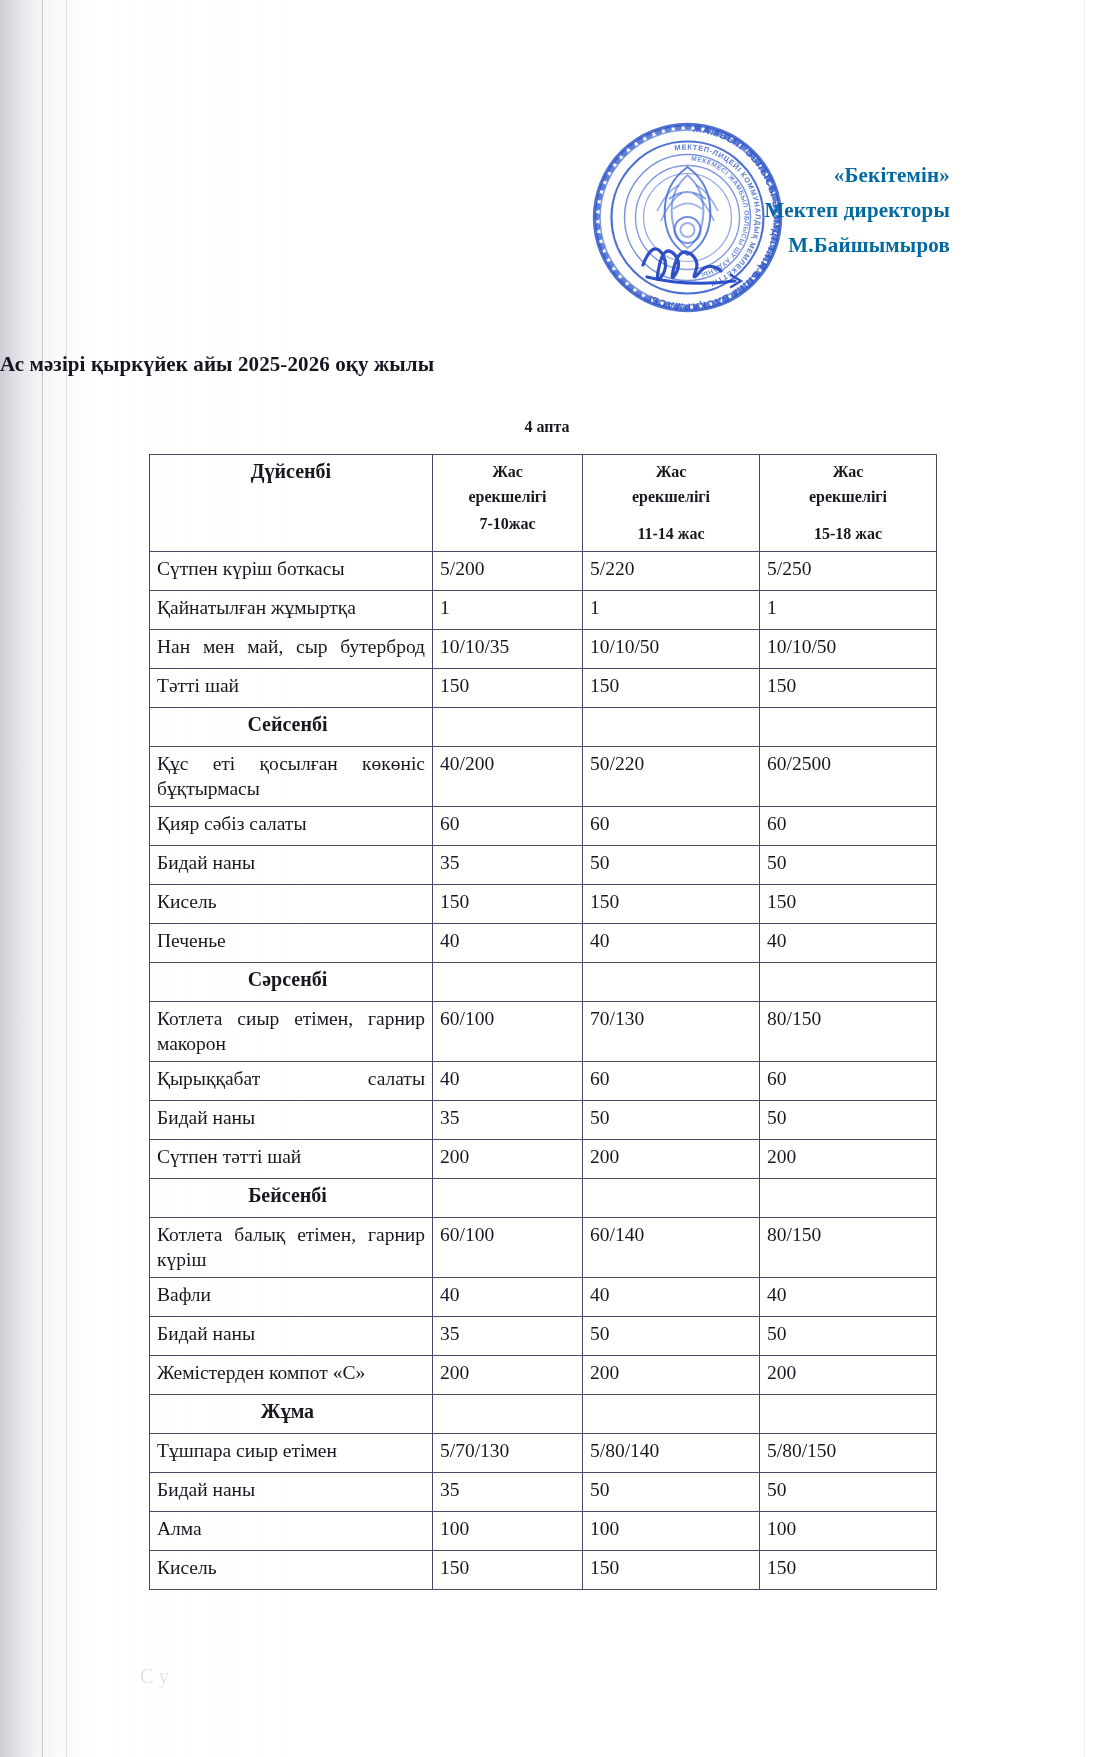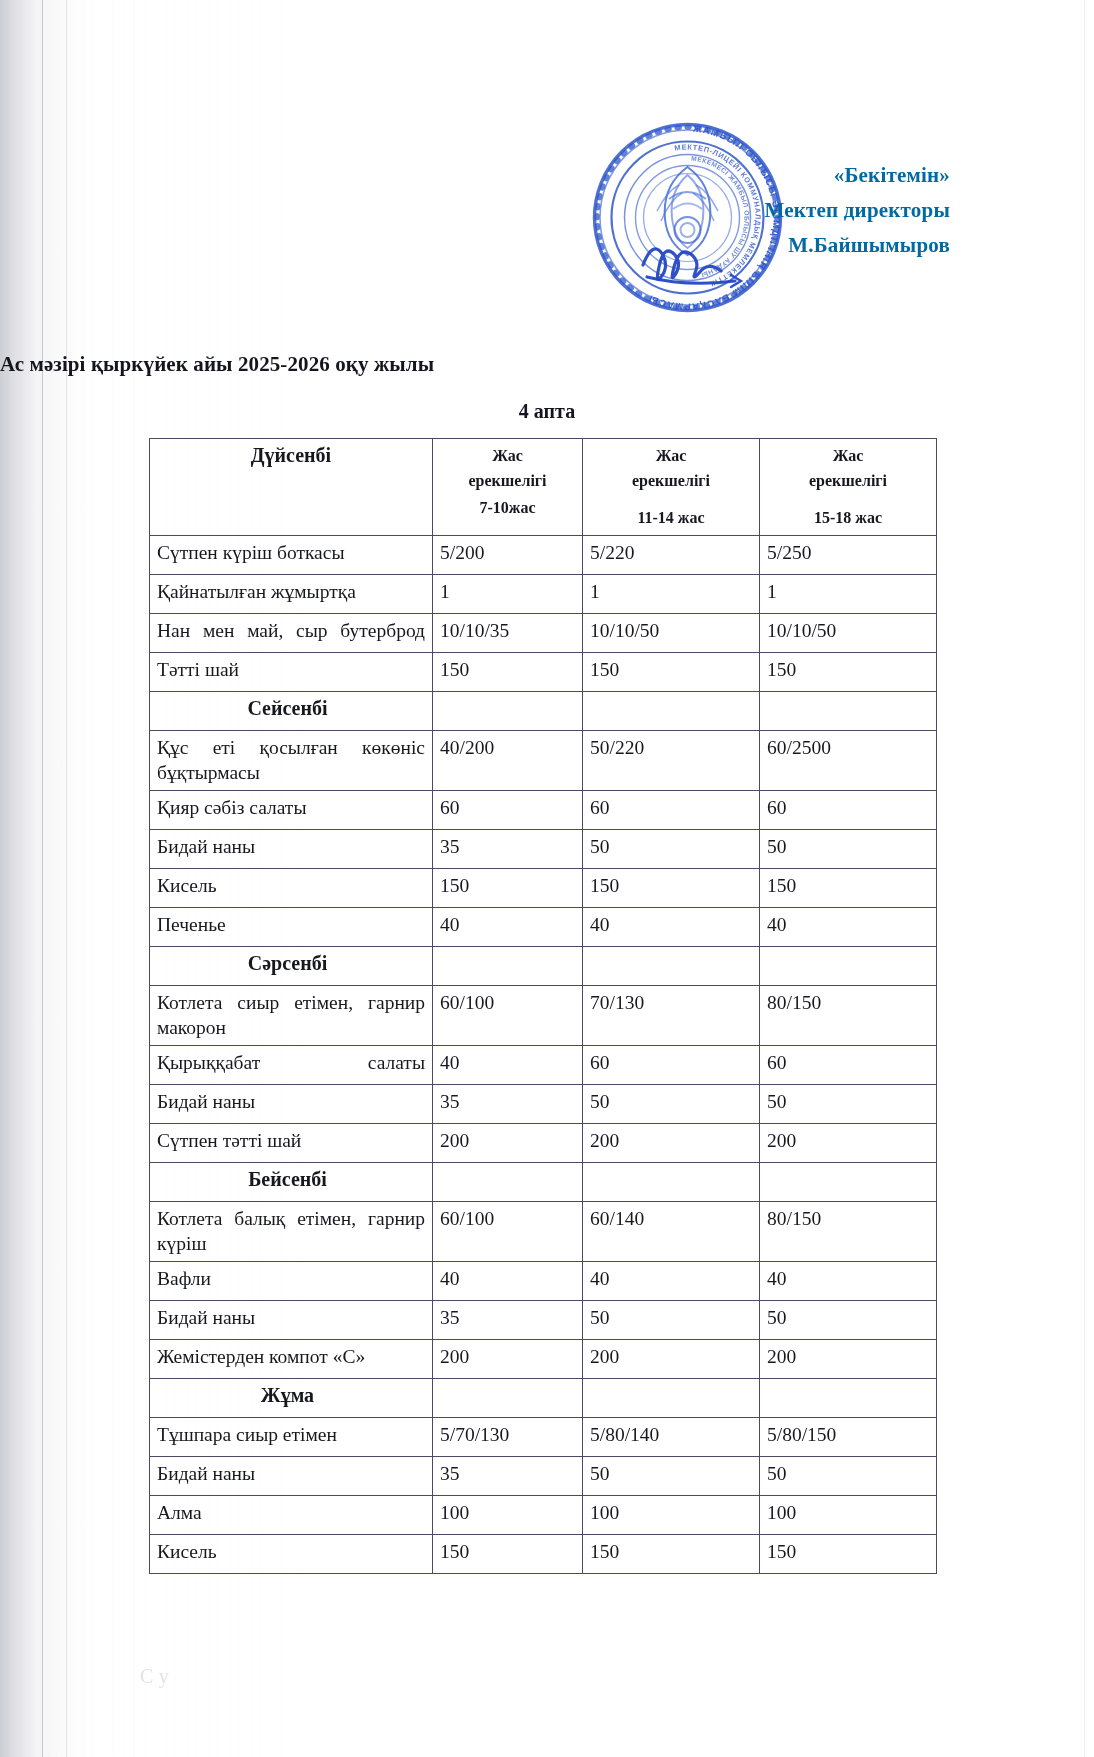--- a/index.html
+++ b/index.html
@@ -78,40 +78,41 @@
     position:absolute;
     left:0;top:352px;
     width:1094px;
     font-weight:bold;
     font-size:21px;
     letter-spacing:.1px;
     color:#15151f;
   }
   .doc-subtitle{
     position:absolute;
-    left:0;top:400px;
+    left:0;top:418px;
     width:1094px;
     text-align:center;
     font-weight:bold;
-    font-size:20px;
+    font-size:16px;
     color:#15151f;
   }
 
   
   .menu-wrap{
     position:absolute;
     left:149px;top:438px;
     width:787px;
   }
   table.menu{
     width:787px;
     border-collapse:collapse;
     table-layout:fixed;
     font-size:19.5px;
     color:#17171f;
+    margin-top:16px;
   }
   table.menu td{
     border:1px solid #4a4a68;
     padding:4px 7px 5px 7px;
     vertical-align:top;
     line-height:25px;
     height:29px;
   }
   col.c-dish{width:283px;}
   col.c-a{width:150px;}

